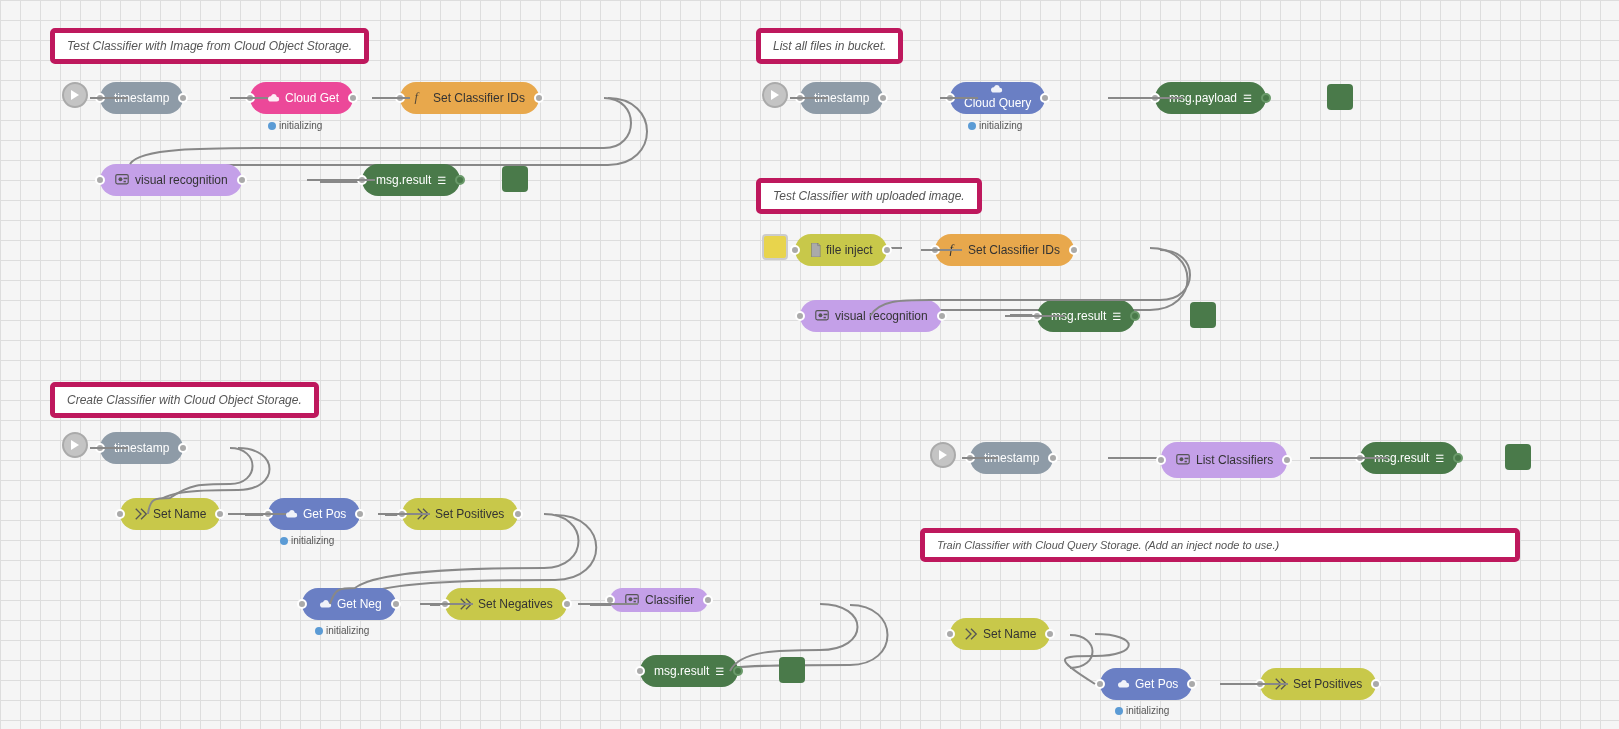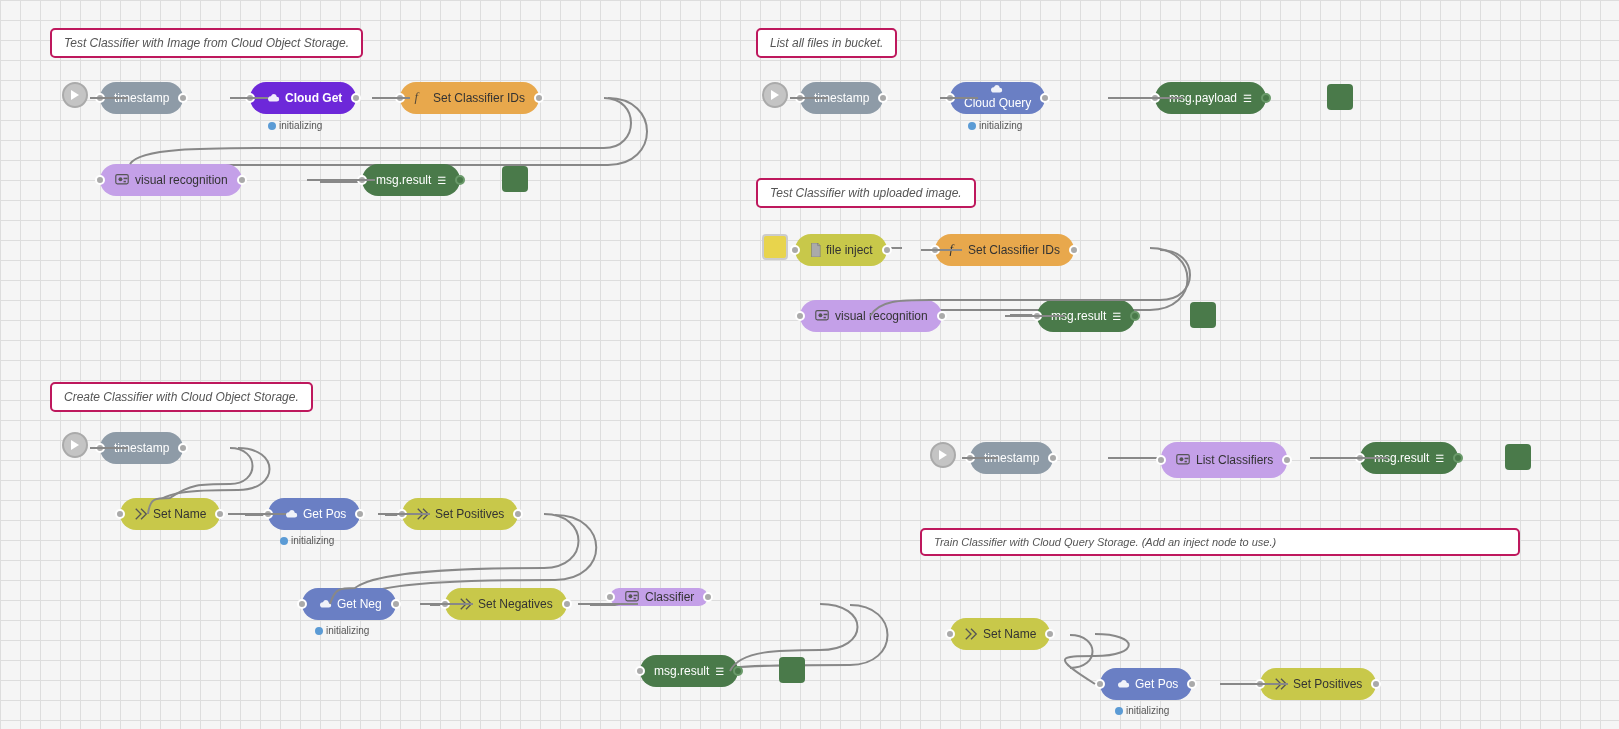--- a/index.html
+++ b/index.html
@@ -20,21 +20,21 @@
     .flow-canvas {
       position: relative;
       width: 1619px;
       height: 729px;
     }
 
     
     .comment-node {
       position: absolute;
       background: white;
-      border: 2px solid #be185d;
+      border: 5px solid #be185d;
       border-radius: 5px;
       padding: 6px 12px;
       font-style: italic;
       color: #555;
       white-space: nowrap;
     }
 
     
     .debug-square {
       position: absolute;
@@ -199,21 +199,21 @@
   <div class="inject-btn" style="left:62px; top:82px;">
     <div class="arrow-right"></div>
   </div>
 
   <div class="node-box" style="position:absolute; left:100px; top:82px; background:#8e9ba7; color:#fff; border-radius:16px; padding:0 14px; height:32px; display:flex; align-items:center;">
     <div class="port-l"></div>
     <span>timestamp</span>
     <div class="port-r"></div>
   </div>
 
-  <div class="node-box" style="position:absolute; left:250px; top:82px; background:#6d28d9; color:#fff; border-radius:16px; padding:0 14px; height:32px; display:flex; align-items:center;font-weight:bold;">
+  <div class="node-box" style="position:absolute; left:250px; top:82px; background:#ec4899; color:#fff; border-radius:16px; padding:0 14px; height:32px; display:flex; align-items:center;">
     <div class="port-l"></div>
     <svg width="16" height="14" viewBox="0 0 20 16" style="margin-right:5px; fill:#fff; opacity:0.9;">
       <path d="M16 6.5A4 4 0 0 0 12.5 3a4 4 0 0 0-3.8 2.7A3.5 3.5 0 0 0 5 9a3.5 3.5 0 0 0 3.5 3.5H16a3 3 0 0 0 0-6z"></path>
     </svg>
     <span>Cloud Get</span>
     <div class="port-r"></div>
   </div>
 
   <div class="initializing-label" style="left:268px; top:120px;">
     <div class="init-dot"></div>
@@ -391,21 +391,21 @@
 
   <div class="node-box" style="position:absolute; left:445px; top:588px; background:#c8c84a; color:#333; border-radius:16px; padding:0 14px; height:32px; display:flex; align-items:center;">
     <div class="port-l"></div>
     <svg width="14" height="14" viewBox="0 0 16 16" style="margin-right:5px; fill:#555;">
       <path d="M2 2L8 8L2 14M8 2L14 8L8 14" stroke="#555" stroke-width="1.5" fill="none"></path>
     </svg>
     <span>Set Negatives</span>
     <div class="port-r"></div>
   </div>
 
-  <div class="node-box" style="position:absolute; left:610px; top:588px; background:#c4a0e8; color:#333; border-radius:16px; padding:0 14px; height:18px; display:flex; align-items:center;">
+  <div class="node-box" style="position:absolute; left:610px; top:588px; background:#c4a0e8; color:#333; border-radius:16px; padding:0 14px; height:24px; display:flex; align-items:center;">
     <div class="port-l"></div>
     <svg width="16" height="14" viewBox="0 0 20 18" style="margin-right:5px; fill:#555;">
       <rect x="2" y="2" width="16" height="12" rx="2" ry="2" stroke="#555" stroke-width="1.5" fill="none"></rect>
       <circle cx="8" cy="8" r="2.5" fill="#555"></circle>
       <rect x="12" y="6" width="5" height="2" fill="#555"></rect>
       <rect x="12" y="10" width="3" height="2" fill="#555"></rect>
     </svg>
     <span>Classifier</span>
     <div class="port-r"></div>
   </div>

